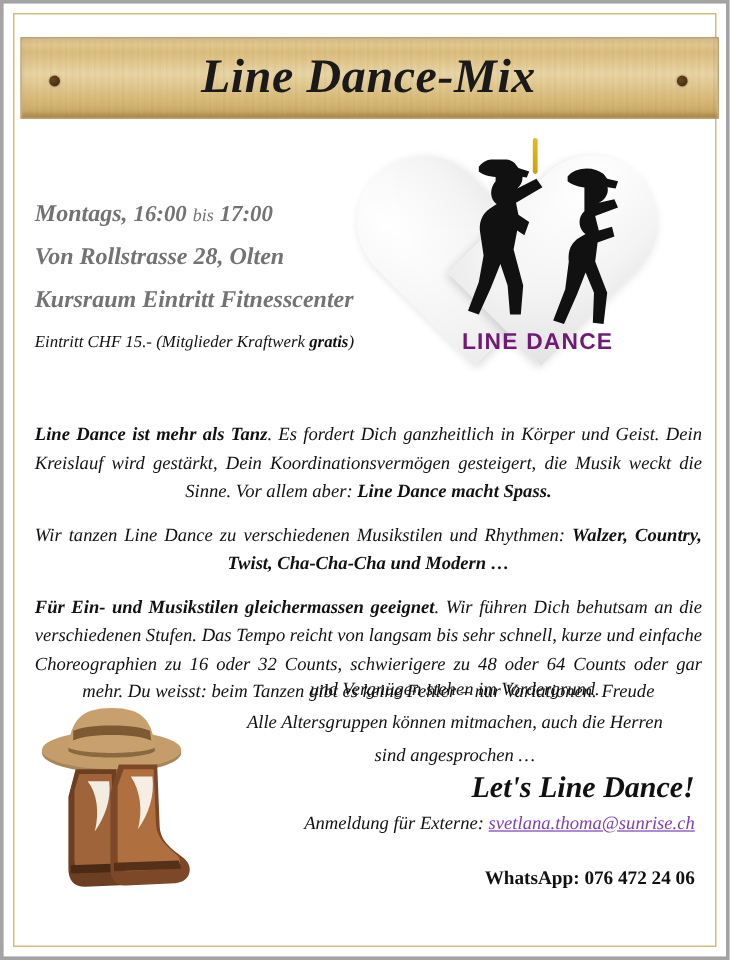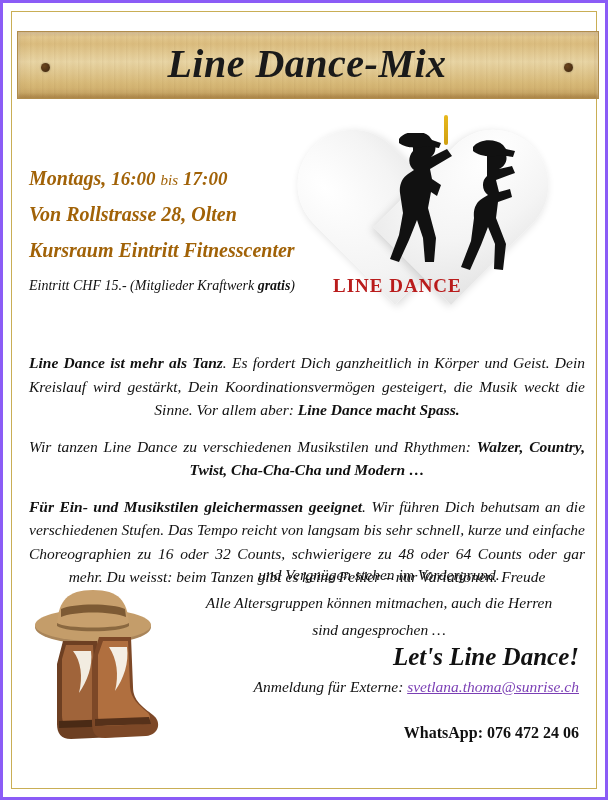--- a/index.html
+++ b/index.html
@@ -11,21 +11,21 @@
     height: 800px;
     background: #ffffff;
     font-family: "Liberation Serif", serif;
     overflow: hidden;
   }
   .page {
     position: relative;
     width: 608px;
     height: 800px;
     box-sizing: border-box;
-    border: 3px solid #8b5cf6;
+    border: 3px solid #a3a3a3;
     background: #ffffff;
     overflow: hidden;
   }
   .inner-frame {
     position: absolute;
     left: 8px;
     top: 8px;
     right: 8px;
     bottom: 8px;
     border: 1px solid #c9ae55;
@@ -142,41 +142,42 @@
     top: 18px;
     width: 160px;
     height: 150px;
     z-index: 3;
   }
   .heart-label {
     position: absolute;
     left: 0;
     top: 160px;
     width: 230px;
-    font-family: Liberation Serif, serif;
+    text-align: center;
+    font-family: Liberation Sans, sans-serif;
     font-weight: bold;
     font-size: 19px;
     letter-spacing: 1px;
-    color: #b91c1c;
+    color: #701a75;
     z-index: 3;
   }
 
   
   .info {
     position: absolute;
     left: 26px;
     top: 164px;
     width: 330px;
   }
   .info .line {
     font-family: "Liberation Serif", serif;
     font-weight: bold;
     font-style: italic;
     font-size: 20px;
-    color: #a16207;
+    color: #737373;
     margin-bottom: 13px;
     white-space: nowrap;
   }
   .info .line .time {
     font-size: 19px;
   }
   .info .line .small {
     font-weight: normal;
     font-style: italic;
     font-size: 15px;

